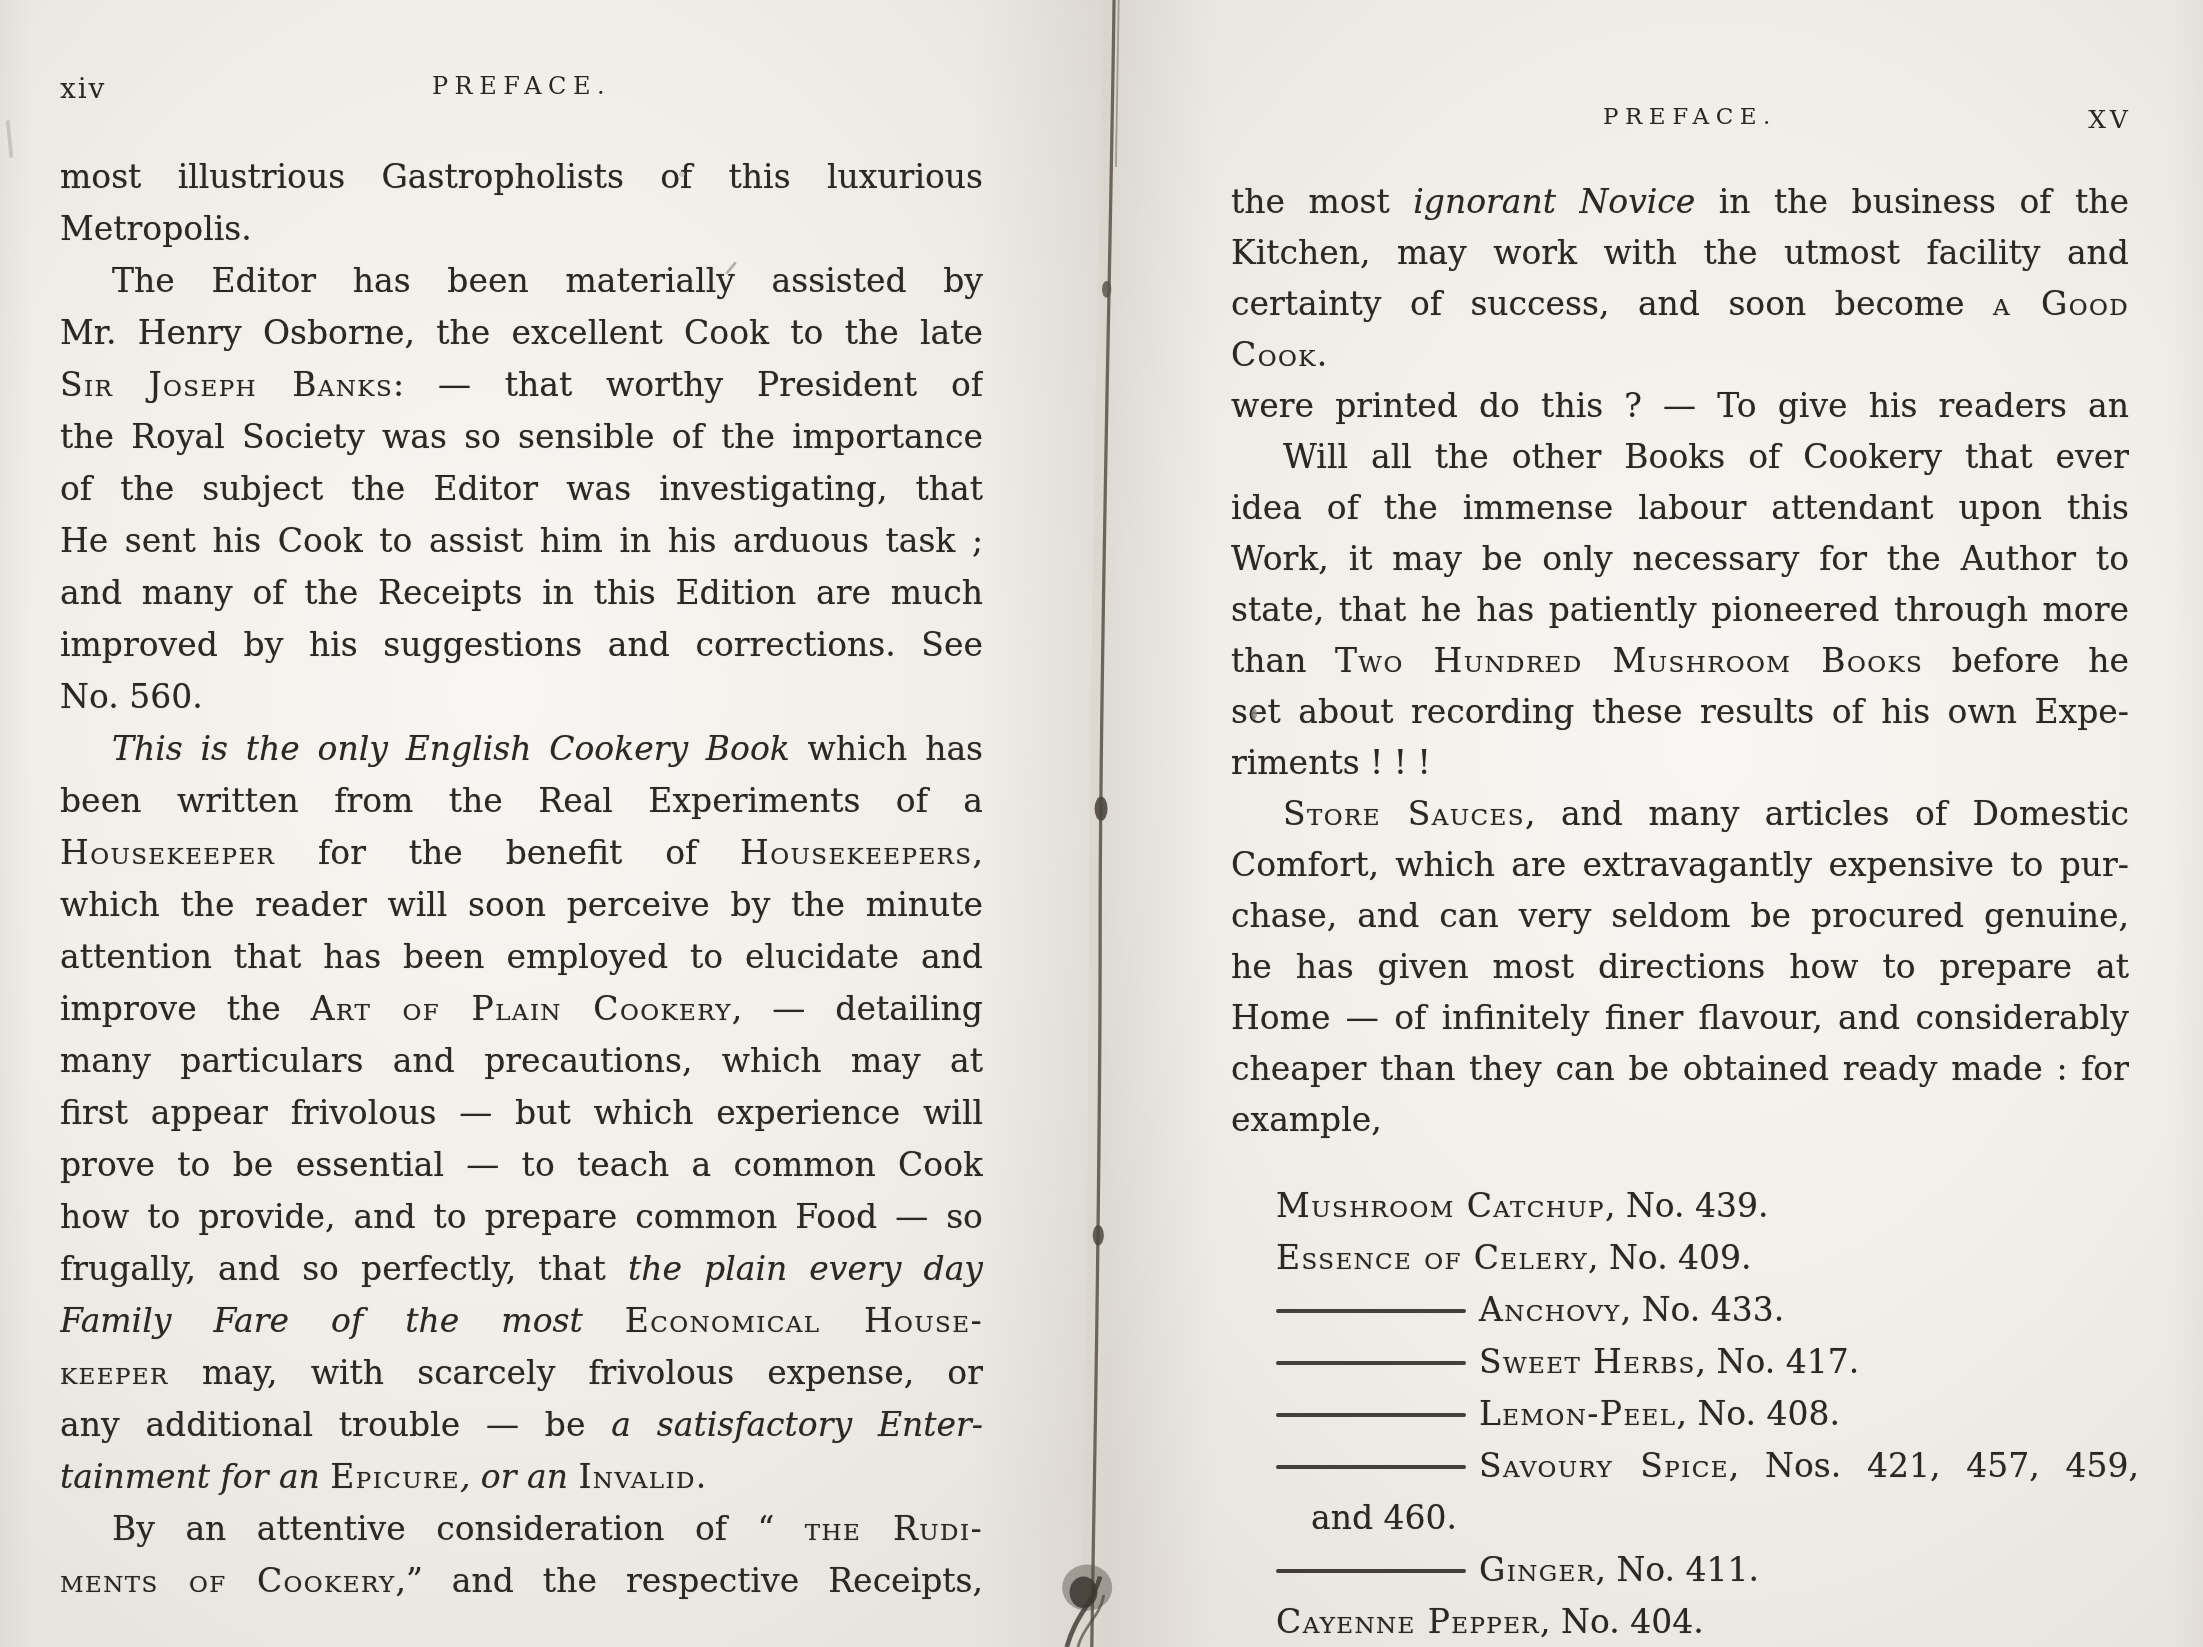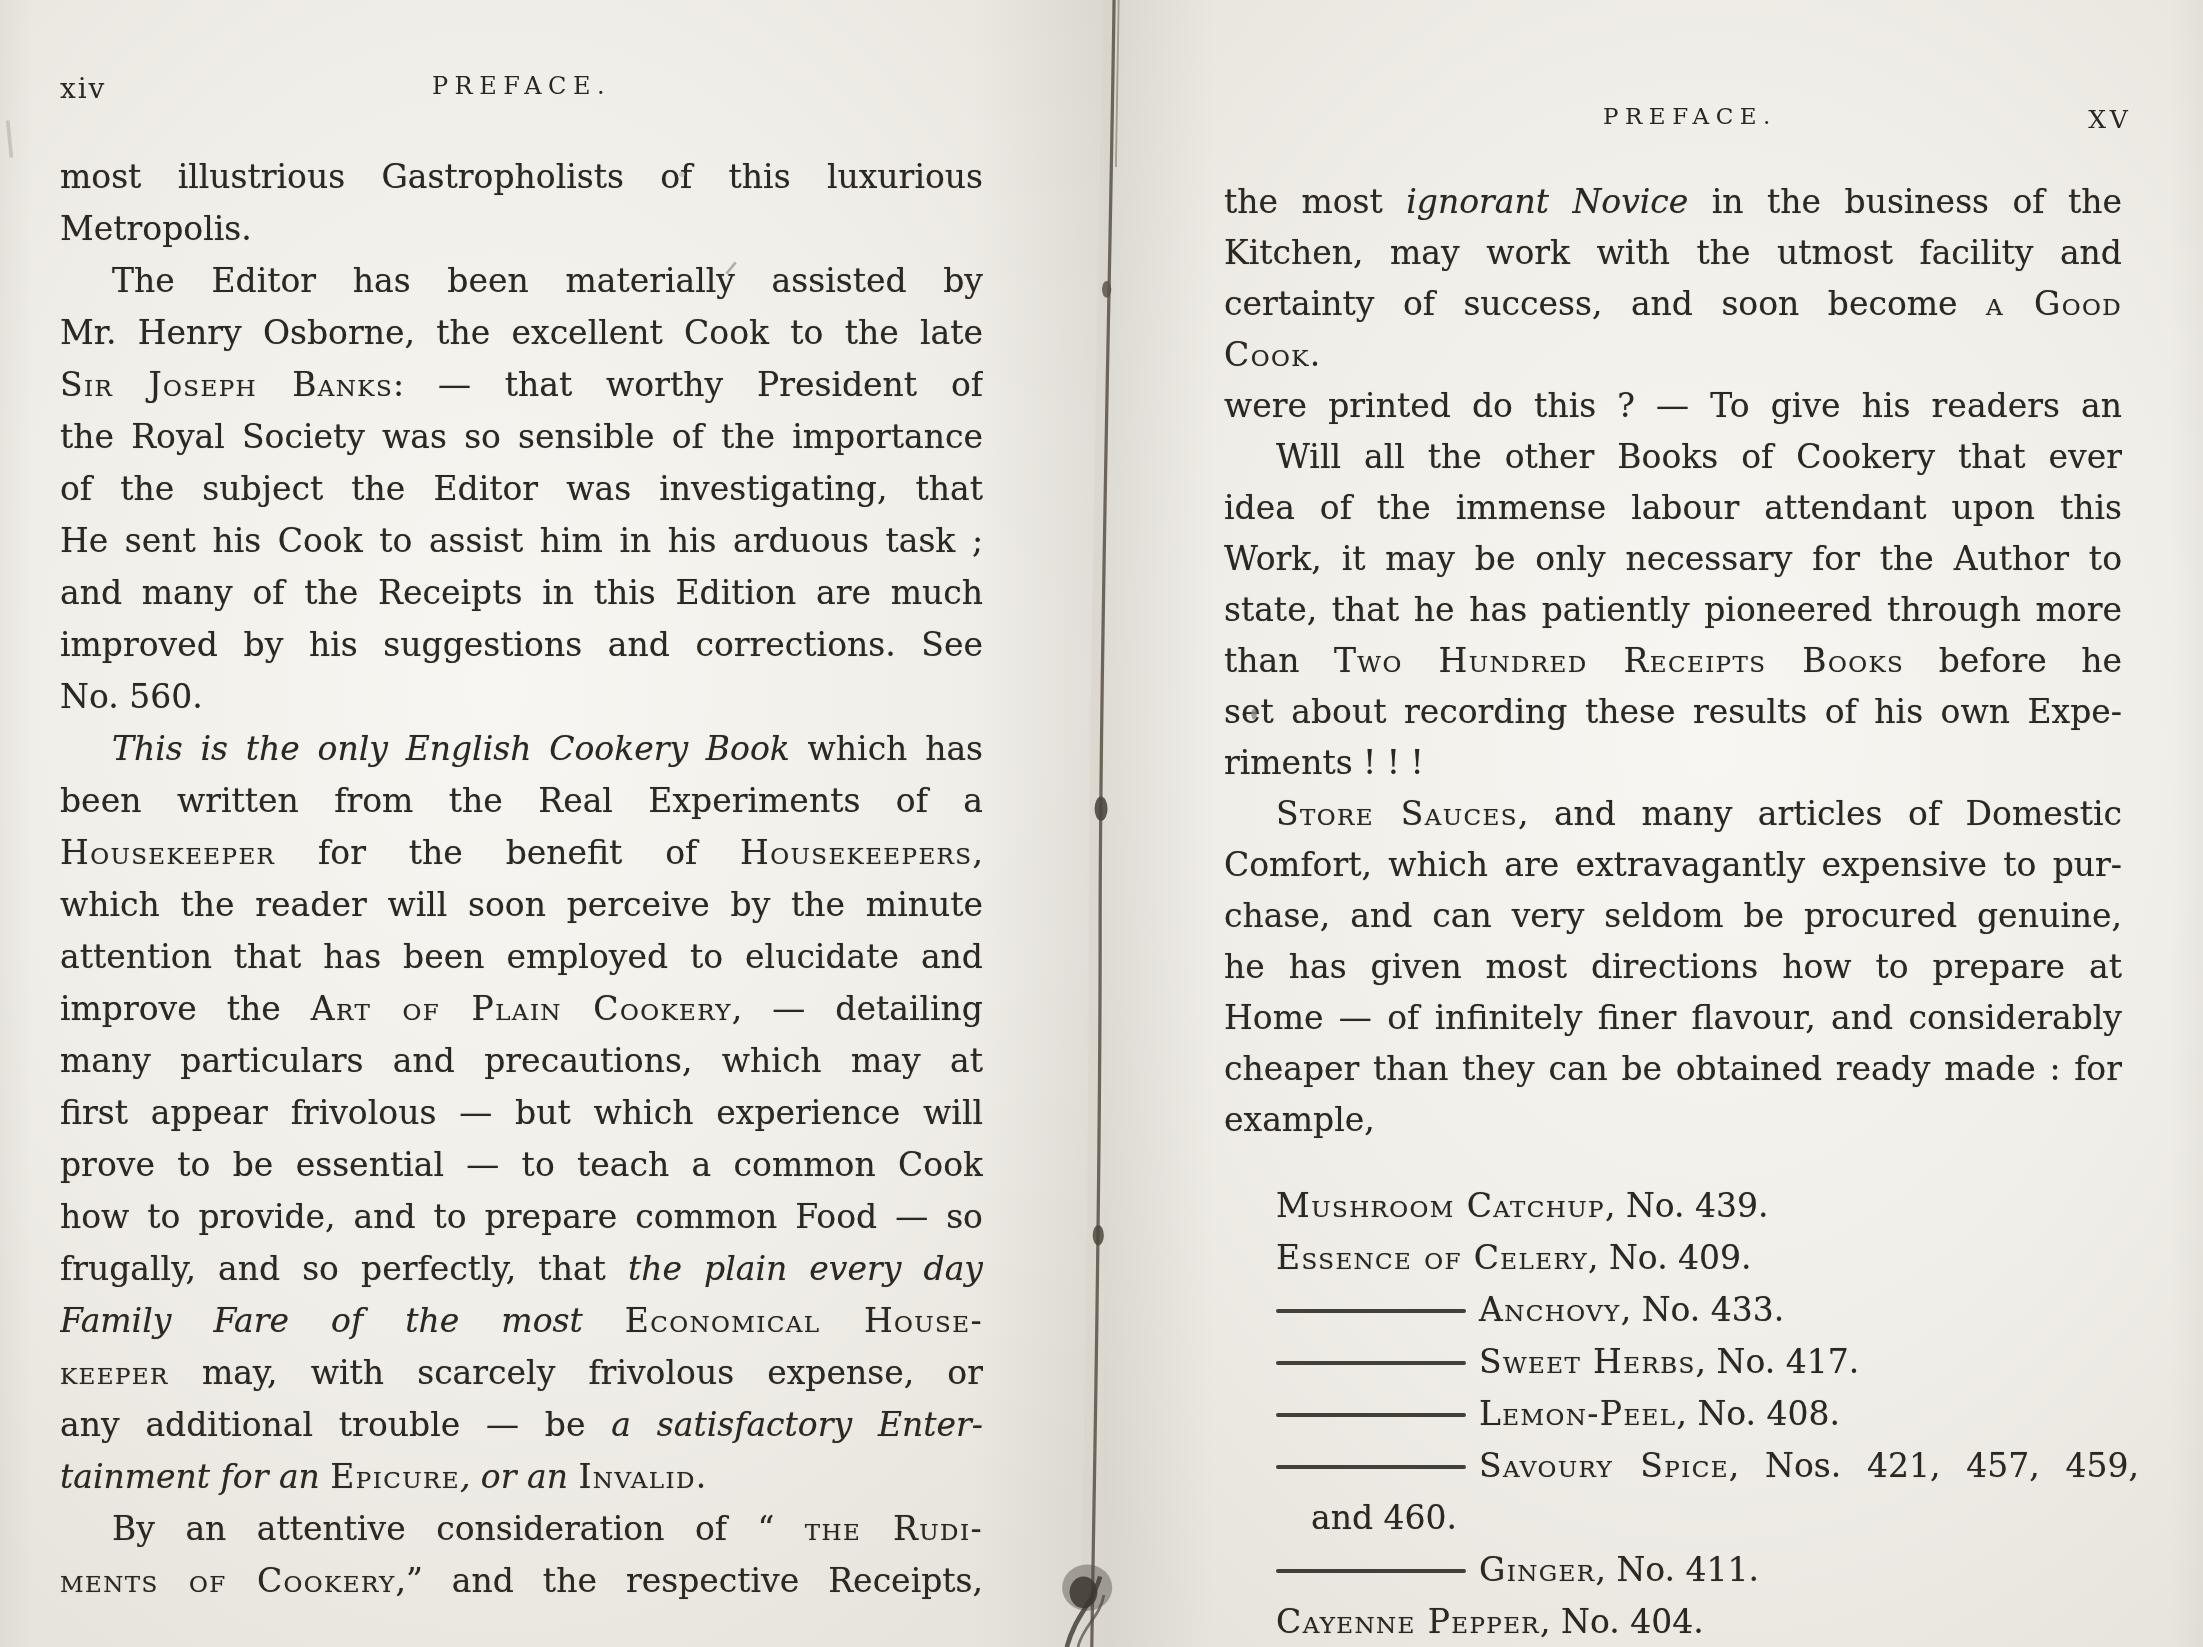--- a/index.html
+++ b/index.html
@@ -34,21 +34,21 @@
   .hdr{position:absolute;}
   .hdrL{left:60px;top:72px;width:923px;height:41px;}
   .hdrR{left:137px;top:100px;width:898px;height:41px;}
   .pnum{position:absolute;top:0;}
   .pnumL{left:0;font-size:28px;letter-spacing:1.9px;}
   .pnumR{right:7.4px;top:4.6px;font-size:25px;letter-spacing:3.7px;}
   .htitle{position:absolute;left:0;right:0;text-align:center;font-size:24px;letter-spacing:6.5px;}
   .htitleR{top:2.8px;font-size:23px;}
   .body,.list{position:absolute;font-size:33px;}
   .bodyL{left:60px;top:151px;width:923px;}
-  .bodyR{left:120px;top:176px;width:898px;}
+  .bodyR{left:127px;top:176px;width:898px;}
   .listR{left:137px;top:1180px;width:898px;}
   .bodyL .line{height:52px;line-height:52px;}
   .bodyR .line{height:51px;line-height:51px;}
   .listR .line{height:52px;line-height:52px;}
   .line{
     text-align:left;overflow:hidden;
     text-shadow:0 0 0.9px rgba(43,39,33,.45);
   }
   .line.just{text-align:justify;text-align-last:justify;}
   .ind1{text-indent:52px;}
@@ -110,21 +110,21 @@
   <div class="body bodyR">
       <div class="line just"><span class="rm">the most </span><span class="it">ignorant Novice</span><span class="rm"> in the business of the</span></div>
       <div class="line just"><span class="rm">Kitchen, may work with the utmost facility and</span></div>
       <div class="line just"><span class="rm">certainty of success, and soon become </span><span class="sc">a Good</span></div>
       <div class="line"><span class="sc">Cook</span><span class="rm">.</span></div>
       <div class="line just"><span class="rm">were printed do this ? — To give his readers an</span></div>
       <div class="line just ind1"><span class="rm">Will all the other Books of Cookery that ever</span></div>
       <div class="line just"><span class="rm">idea of the immense labour attendant upon this</span></div>
       <div class="line just"><span class="rm">Work, it may be only necessary for the Author to</span></div>
       <div class="line just"><span class="rm">state, that he has patiently pioneered through more</span></div>
-      <div class="line just"><span class="rm">than </span><span class="sc">Two Hundred Receipts Books</span><span class="rm"> before he</span></div>
+      <div class="line just"><span class="rm">than </span><span class="sc">Two Hundred Mushroom Books</span><span class="rm"> before he</span></div>
       <div class="line just"><span class="rm">set about recording these results of his own Expe-</span></div>
       <div class="line"><span class="rm">riments ! ! !</span></div>
       <div class="line just ind1"><span class="sc">Store Sauces</span><span class="rm">, and many articles of Domestic</span></div>
       <div class="line just"><span class="rm">Comfort, which are extravagantly expensive to pur-</span></div>
       <div class="line just"><span class="rm">chase, and can very seldom be procured genuine,</span></div>
       <div class="line just"><span class="rm">he has given most directions how to prepare at</span></div>
       <div class="line just"><span class="rm">Home — of infinitely finer flavour, and considerably</span></div>
       <div class="line just"><span class="rm">cheaper than they can be obtained ready made : for</span></div>
       <div class="line"><span class="rm">example,</span></div>
     </div>

